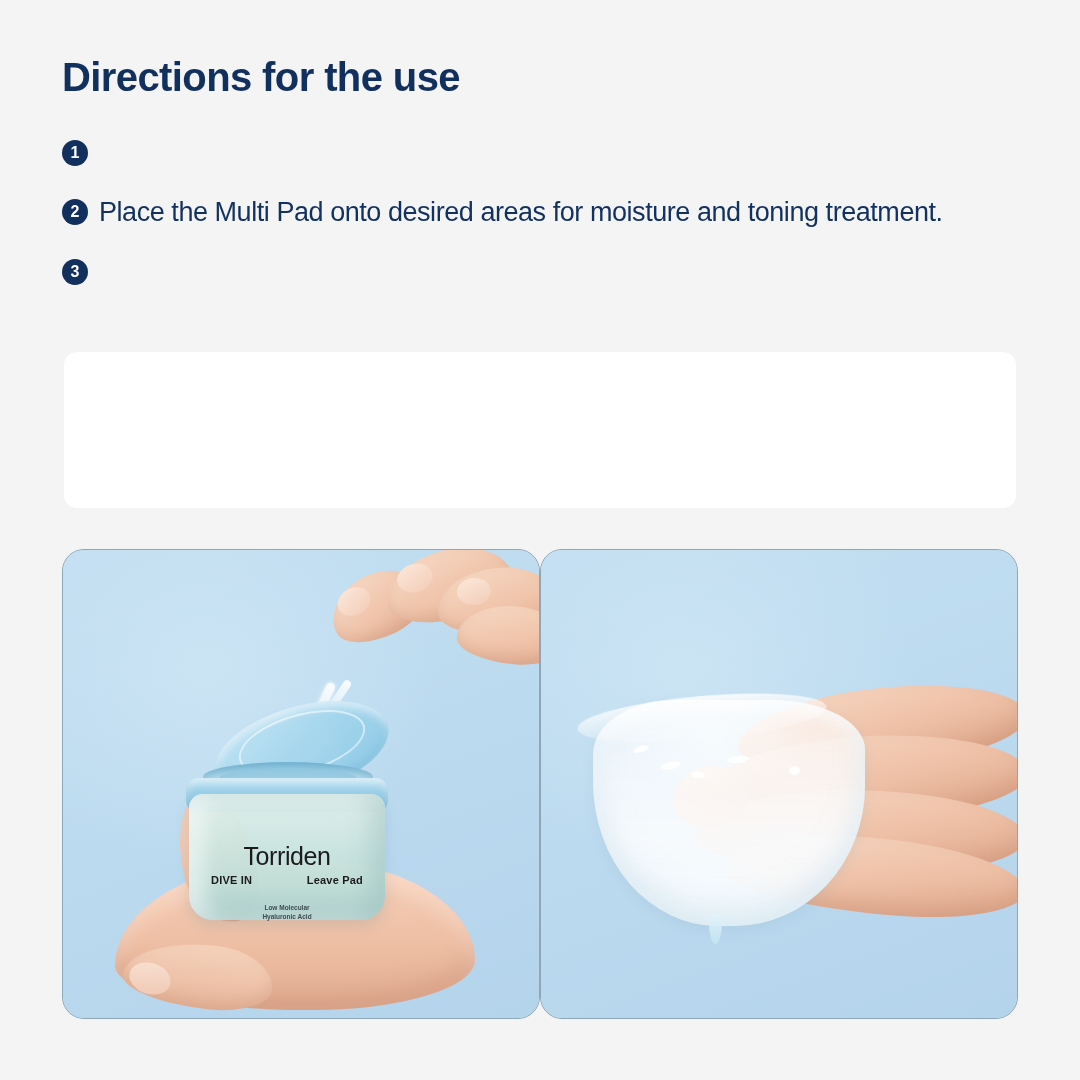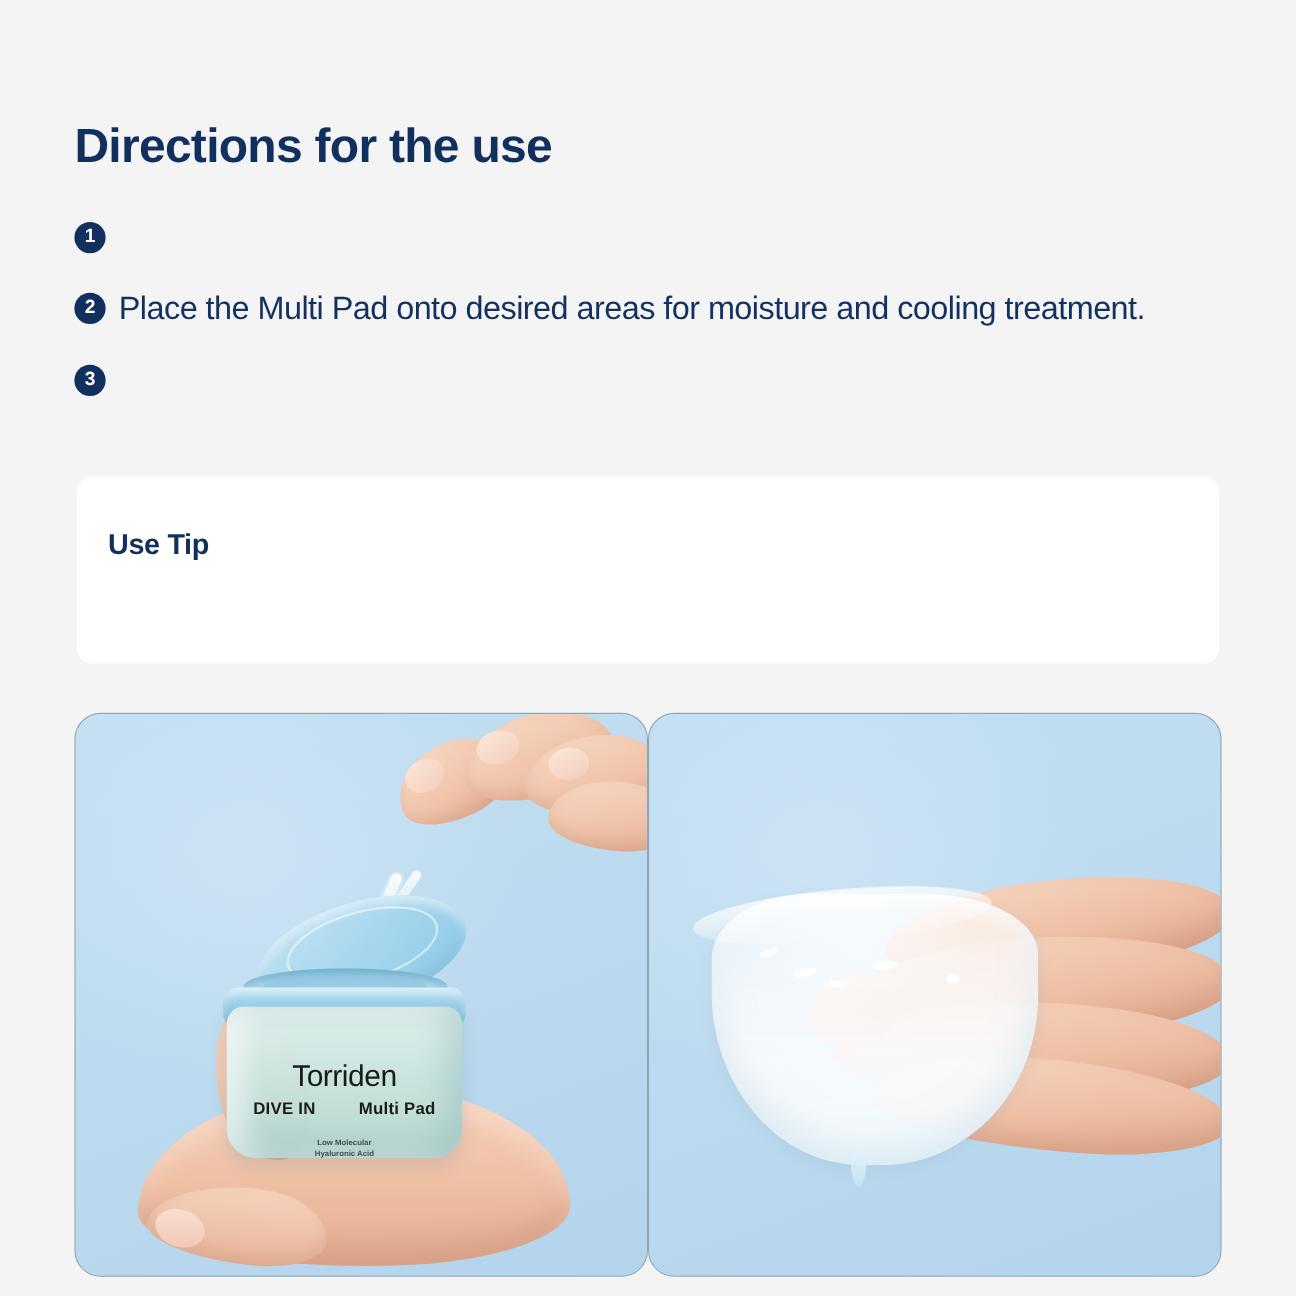--- a/index.html
+++ b/index.html
@@ -12,21 +12,20 @@
     background: #f4f4f4;
     font-family: "Liberation Sans", sans-serif;
     overflow: hidden;
     position: relative;
     -webkit-font-smoothing: antialiased;
   }
 
   .page {
     position: absolute;
     inset: 0;
-    margin-top: 45px;
   }
 
   
   .heading {
     position: absolute;
     left: 62px;
     top: 54px;
     font-size: 40px;
     font-weight: 700;
     letter-spacing: -0.6px;
@@ -283,21 +282,21 @@
   .jar-brand {
     font-size: 25px;
     font-weight: 400;
     letter-spacing: -0.4px;
     line-height: 1;
   }
   .jar-sub {
     display: flex;
     justify-content: space-between;
     padding: 5px 22px 0 22px;
-    font-size: 14px;
+    font-size: 11px;
     font-weight: 700;
     letter-spacing: 0.2px;
   }
   .jar-fine {
     position: absolute;
     left: 0;
     bottom: -2px;
     width: 196px;
     text-align: center;
     font-size: 6.5px;
@@ -455,31 +454,30 @@
   <div class="heading">Directions for the use</div>
 
   <div class="steps">
 
     <div class="step">
       <div class="step-badge">1</div>
     </div>
 
     <div class="step">
       <div class="step-badge">2</div>
-      <div class="step-text">Place the Multi Pad onto desired areas for moisture and cooling treatment.</div>
+      <div class="step-text">Place the Multi Pad onto desired areas for moisture and toning treatment.</div>
     </div>
 
     <div class="step">
       <div class="step-badge">3</div>
     </div>
 
   </div>
 
   <div class="tip-card">
-    <div class="tip-title">Use Tip</div>
   </div>
 
   <div class="photos">
 
     <div class="photo">
       <div class="photo-bg"></div>
 
       <div class="l-uhand">
         <div class="l-uf l-uf1"></div>
         <div class="l-uf l-uf2"></div>
@@ -506,21 +504,21 @@
         <div class="jar-lid"></div>
         <div class="jar-lid-inner"></div>
         <div class="jar-mouth"></div>
         <div class="jar-inner"></div>
         <div class="jar-collar"></div>
         <div class="jar-body">
           <div class="jar-label">
             <div class="jar-brand">Torriden</div>
             <div class="jar-sub">
               <span>DIVE IN</span>
-              <span>Multi Pad</span>
+              <span>Leave Pad</span>
             </div>
           </div>
           <div class="jar-fine">
             <div>Low Molecular</div>
             <div>Hyaluronic Acid</div>
           </div>
         </div>
       </div>
     </div>
 

